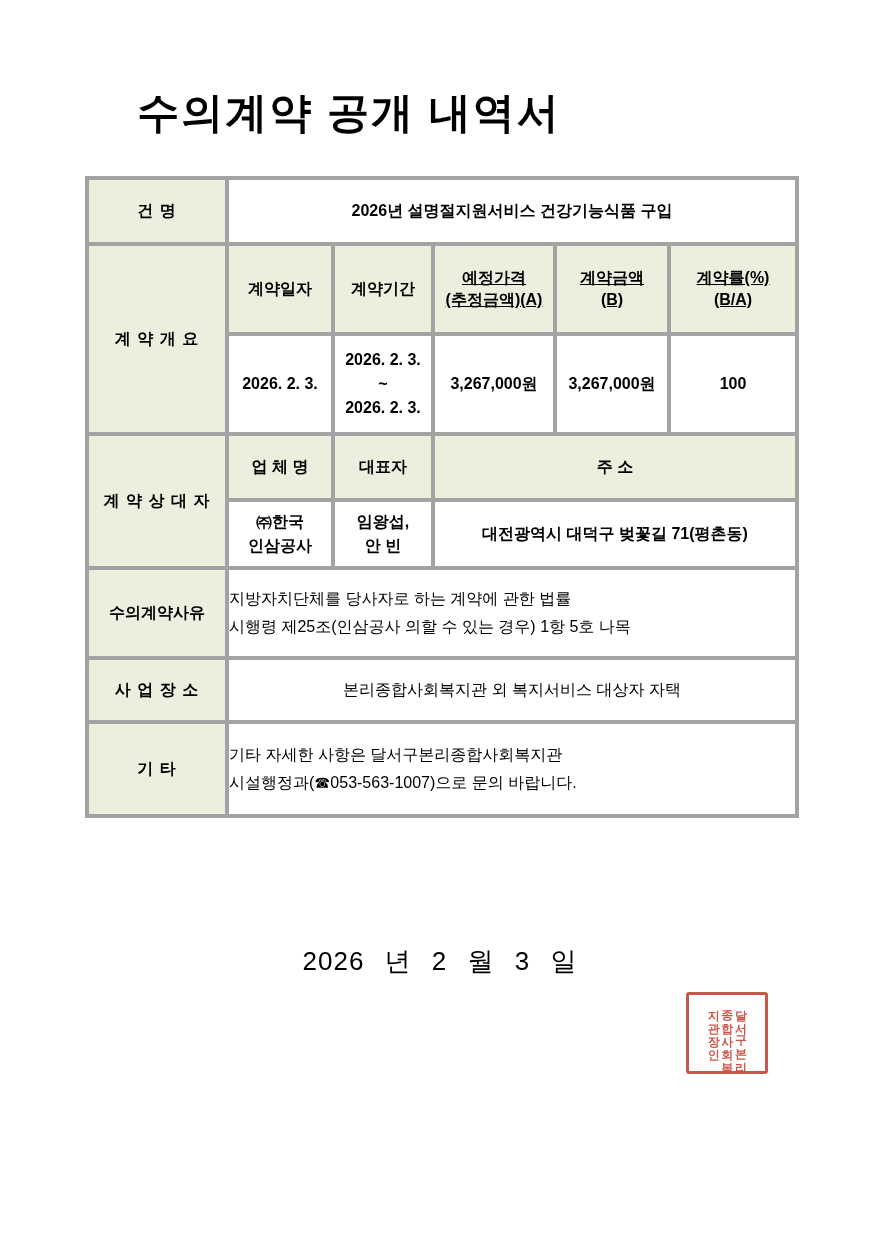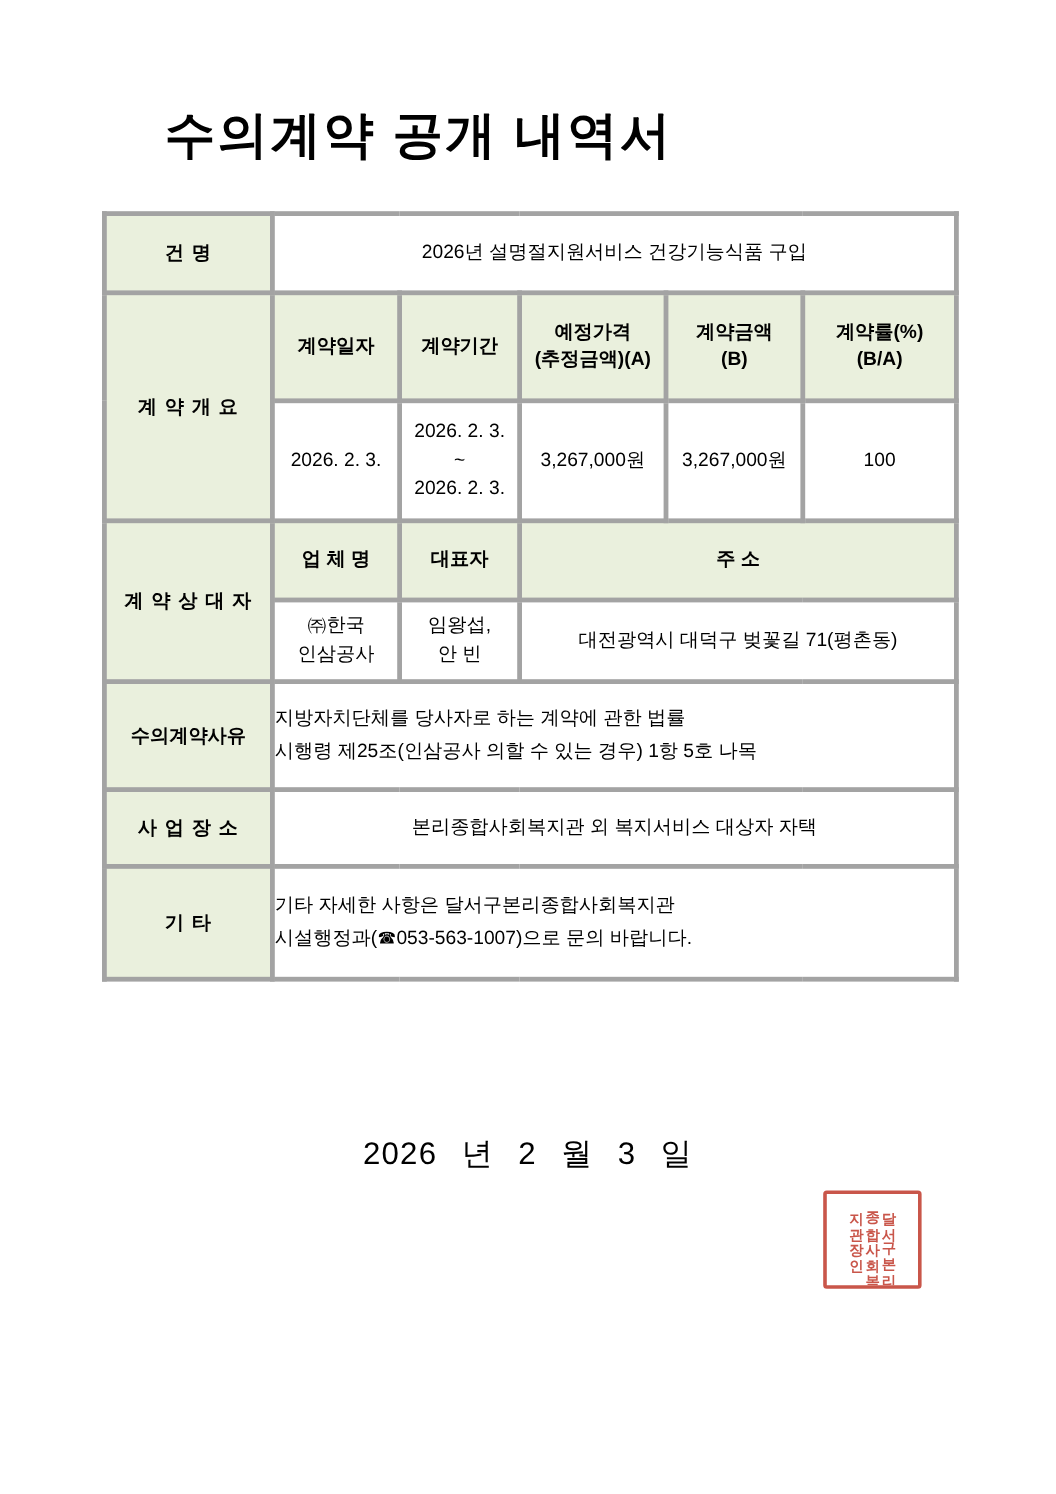--- a/index.html
+++ b/index.html
@@ -62,26 +62,27 @@
     letter-spacing: 0;
   }
   .head-cell {
     background: #eaf0dd;
     text-align: center;
     font-weight: bold;
     font-size: 16px;
     line-height: 1.35;
     padding: 8px 2px;
   }
-  .head-cell .l2 { display: block; }
+  .head-cell .l2 { display: block; text-decoration: underline; }
 
   .value-cell {
     text-align: center;
     padding: 10px 6px;
     line-height: 1.5;
+    font-weight: bold;
   }
   .value-left {
     text-align: left;
     padding: 12px 14px;
     line-height: 1.75;
     font-size: 17px;
   }
   .value-left .ln { display: block; }
 
   .row-title td { height: 62px; }

